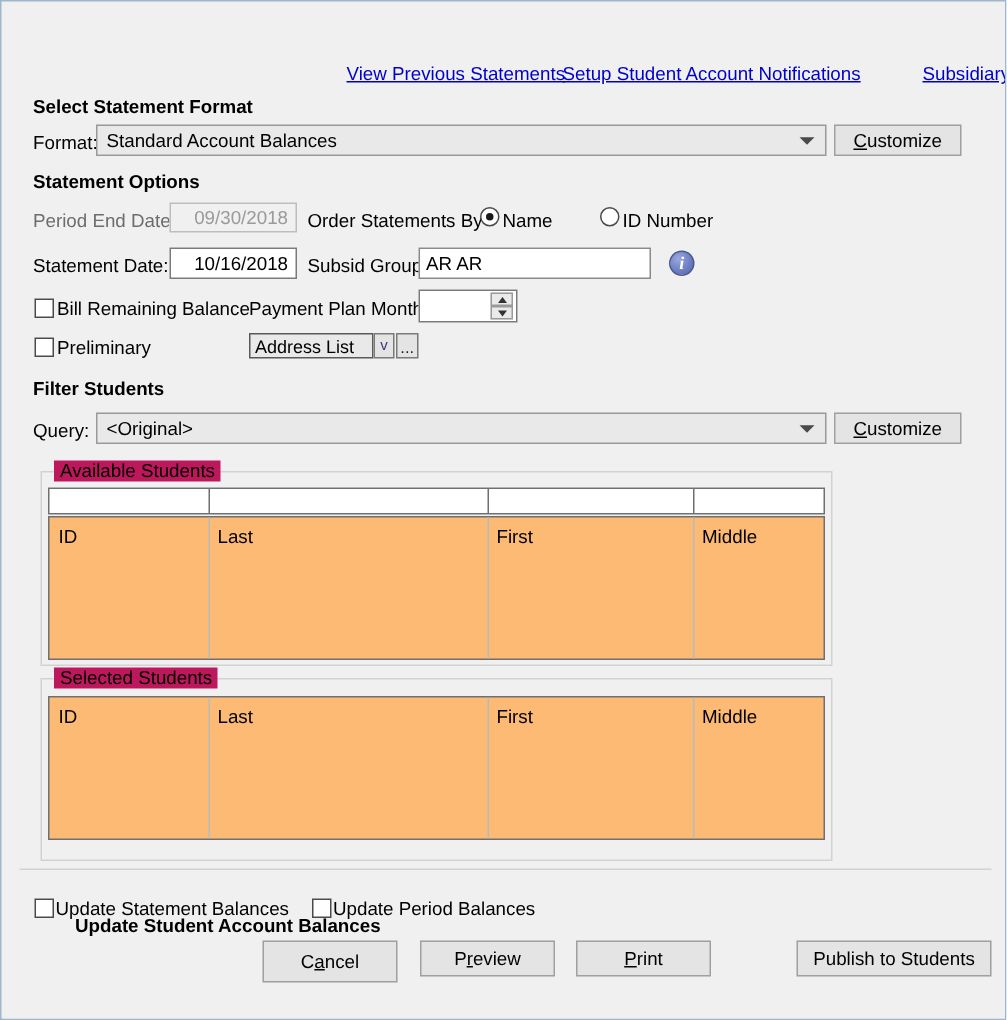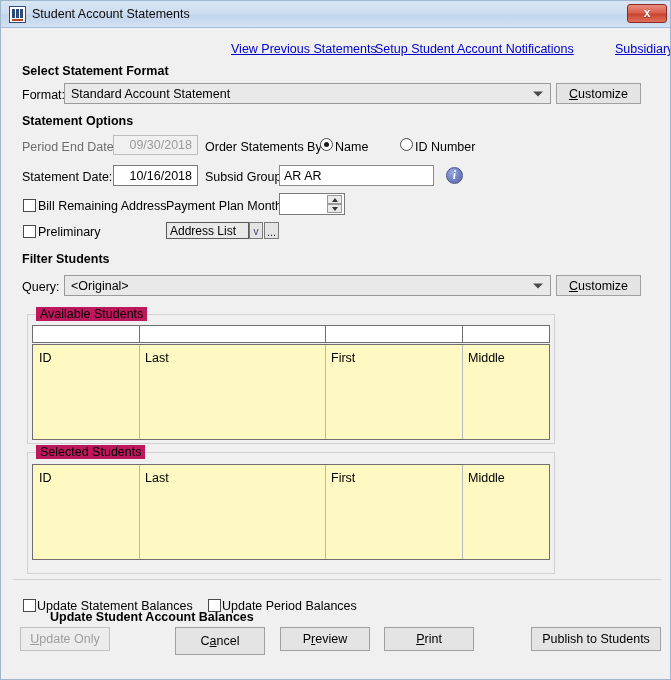--- a/index.html
+++ b/index.html
@@ -338,21 +338,21 @@
   
   .filterrow {
     position: absolute;
     box-sizing: border-box;
     background: #ffffff;
     border: 1px solid #6f6f6f;
   }
   .grid {
     position: absolute;
     box-sizing: border-box;
-    background: #fef9c3;
+    background: #fdba74;
     border: 1px solid #6f6f6f;
   }
   .vline {
     position: absolute;
     top: 0;
     width: 1px;
     background: #b9b9b9;
   }
   .vline.strong { background: #6f6f6f; }
   .ghead {
@@ -368,45 +368,35 @@
     position: absolute;
     height: 1px;
     background: #d2d2d2;
   }
 </style>
 </head>
 <body>
 
 <div class="window">
 
-  <div class="titlebar">
-    <div class="title-icon">
-      <div class="bars"></div>
-        <div class="under"></div>
-    </div>
-    <div class="title-text">Student Account Statements</div>
-    <div class="close-btn">
-      <div class="x">x</div>
-    </div>
-  </div>
 
   <div class="client">
 
     <div class="linkbar">
       <div class="hlink hl-1">View Previous Statements</div>
       <div class="hlink hl-2">Setup Student Account Notifications</div>
       <div class="hlink hl-3">Subsidiary Control</div>
     </div>
 
     <div class="sect-head" style="left:20px; top:36px;">Select Statement Format</div>
 
     <div class="lbl" style="left:20px; top:60px;">Format:</div>
 
     <div class="combo" style="left:62px; top:55px; width:487px; height:21px;">
-      <div class="val">Standard Account Statement</div>
+      <div class="val">Standard Account Balances</div>
       <div class="arrow"></div>
     </div>
 
     <div class="btn" style="left:554px; top:55px; width:85px; height:21px;">
       <div class="cap"><span class="u">C</span><span>ustomize</span></div>
     </div>
 
     <div class="sect-head" style="left:20px; top:86px;">Statement Options</div>
 
     <div class="lbl dim" style="left:20px; top:112px;">Period End Date:</div>
@@ -427,21 +417,21 @@
       <div class="val r">10/16/2018</div>
     </div>
 
     <div class="lbl" style="left:203px; top:142px;">Subsid Group:</div>
     <div class="tbox" style="left:277px; top:137px; width:155px; height:21px; border-color:#8a8a8a;">
       <div class="val l">AR   AR</div>
     </div>
     <div class="info-icon" style="left:444px; top:139px;"></div>
 
     <div class="cbx" style="left:21px; top:171px;"></div>
-    <div class="lbl" style="left:36px; top:171px;">Bill Remaining Address</div>
+    <div class="lbl" style="left:36px; top:171px;">Bill Remaining Balance</div>
 
     <div class="lbl" style="left:164px; top:171px;">Payment Plan Month:</div>
     <div class="spin-wrap" style="left:277px; top:165px; width:66px; height:22px;">
       <div class="spin-btns">
         <div class="sb up"></div>
         <div class="sb dn"></div>
       </div>
     </div>
 
     <div class="cbx" style="left:21px; top:197px;"></div>
@@ -505,23 +495,20 @@
     <div class="hsep" style="left:11px; top:551px; width:648px;"></div>
 
     <div class="sect-head" style="left:20px; top:582px;margin-left:28px;">Update Student Account Balances</div>
 
     <div class="cbx" style="left:21px; top:571px;"></div>
     <div class="lbl" style="left:35px; top:571px;">Update Statement Balances</div>
 
     <div class="cbx" style="left:206px; top:571px;"></div>
     <div class="lbl" style="left:220px; top:571px;">Update Period Balances</div>
 
-    <div class="btn disabled" style="left:18px; top:599px; width:90px; height:24px;">
-      <div class="cap"><span class="u">U</span><span>pdate Only</span></div>
-    </div>
 
     <div class="btn" style="left:173px; top:599px; width:90px; height:28px;">
       <div class="cap"><span>C</span><span class="u">a</span><span>ncel</span></div>
     </div>
 
     <div class="btn" style="left:278px; top:599px; width:90px; height:24px;">
       <div class="cap"><span>P</span><span class="u">r</span><span>eview</span></div>
     </div>
 
     <div class="btn" style="left:382px; top:599px; width:90px; height:24px;">

